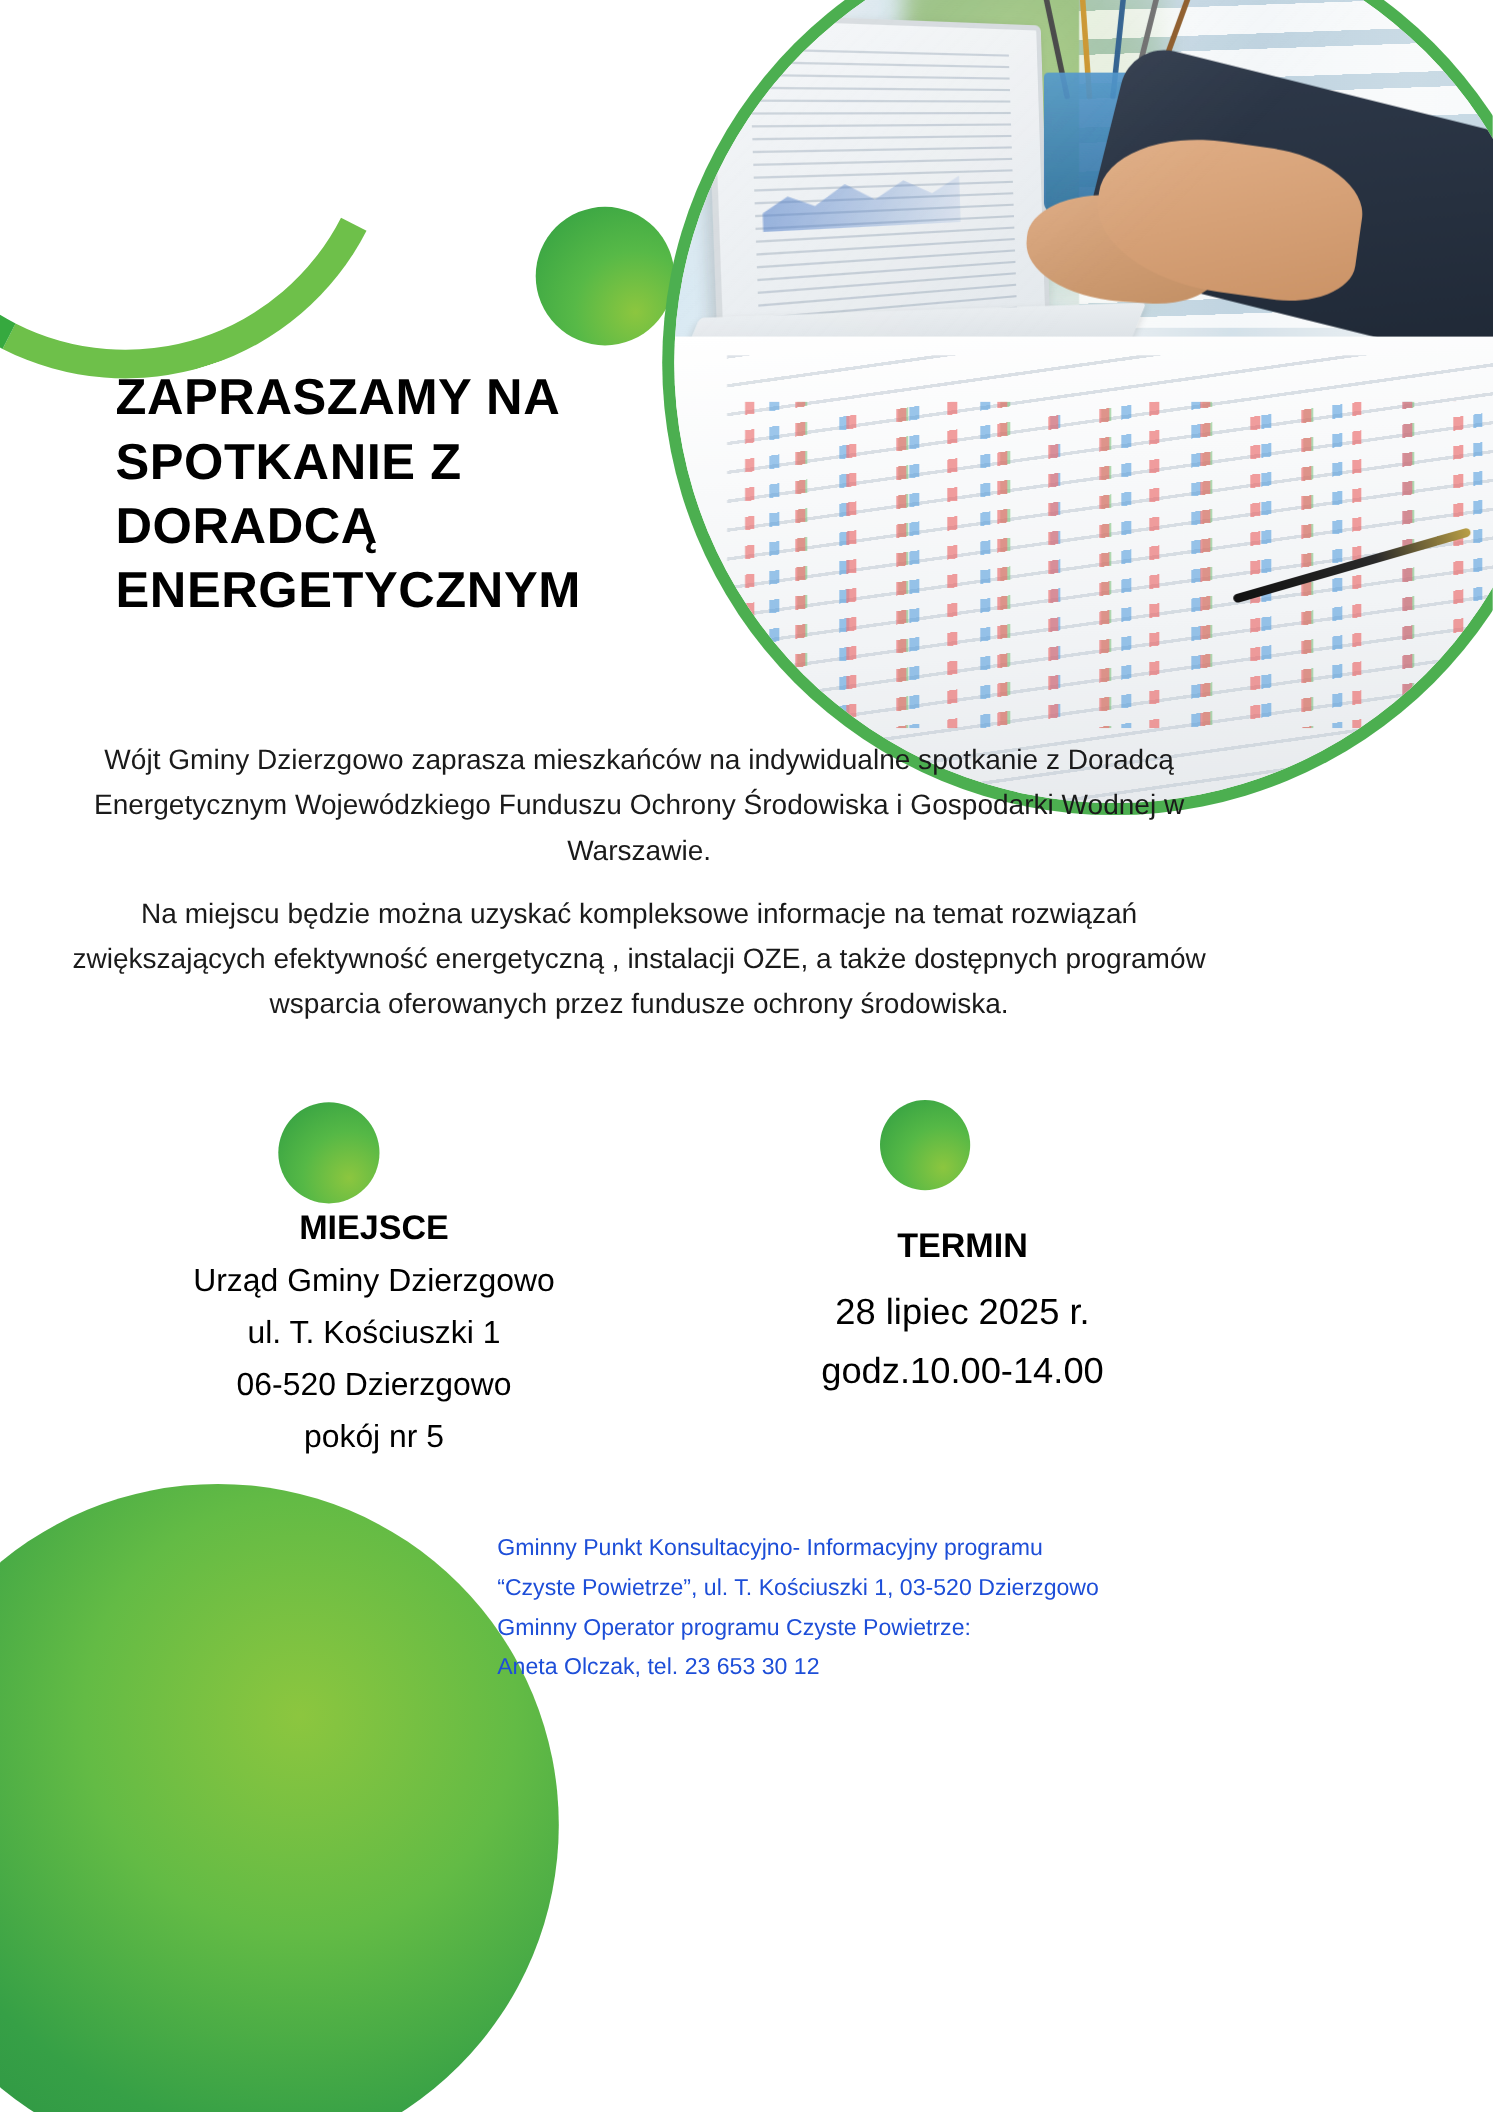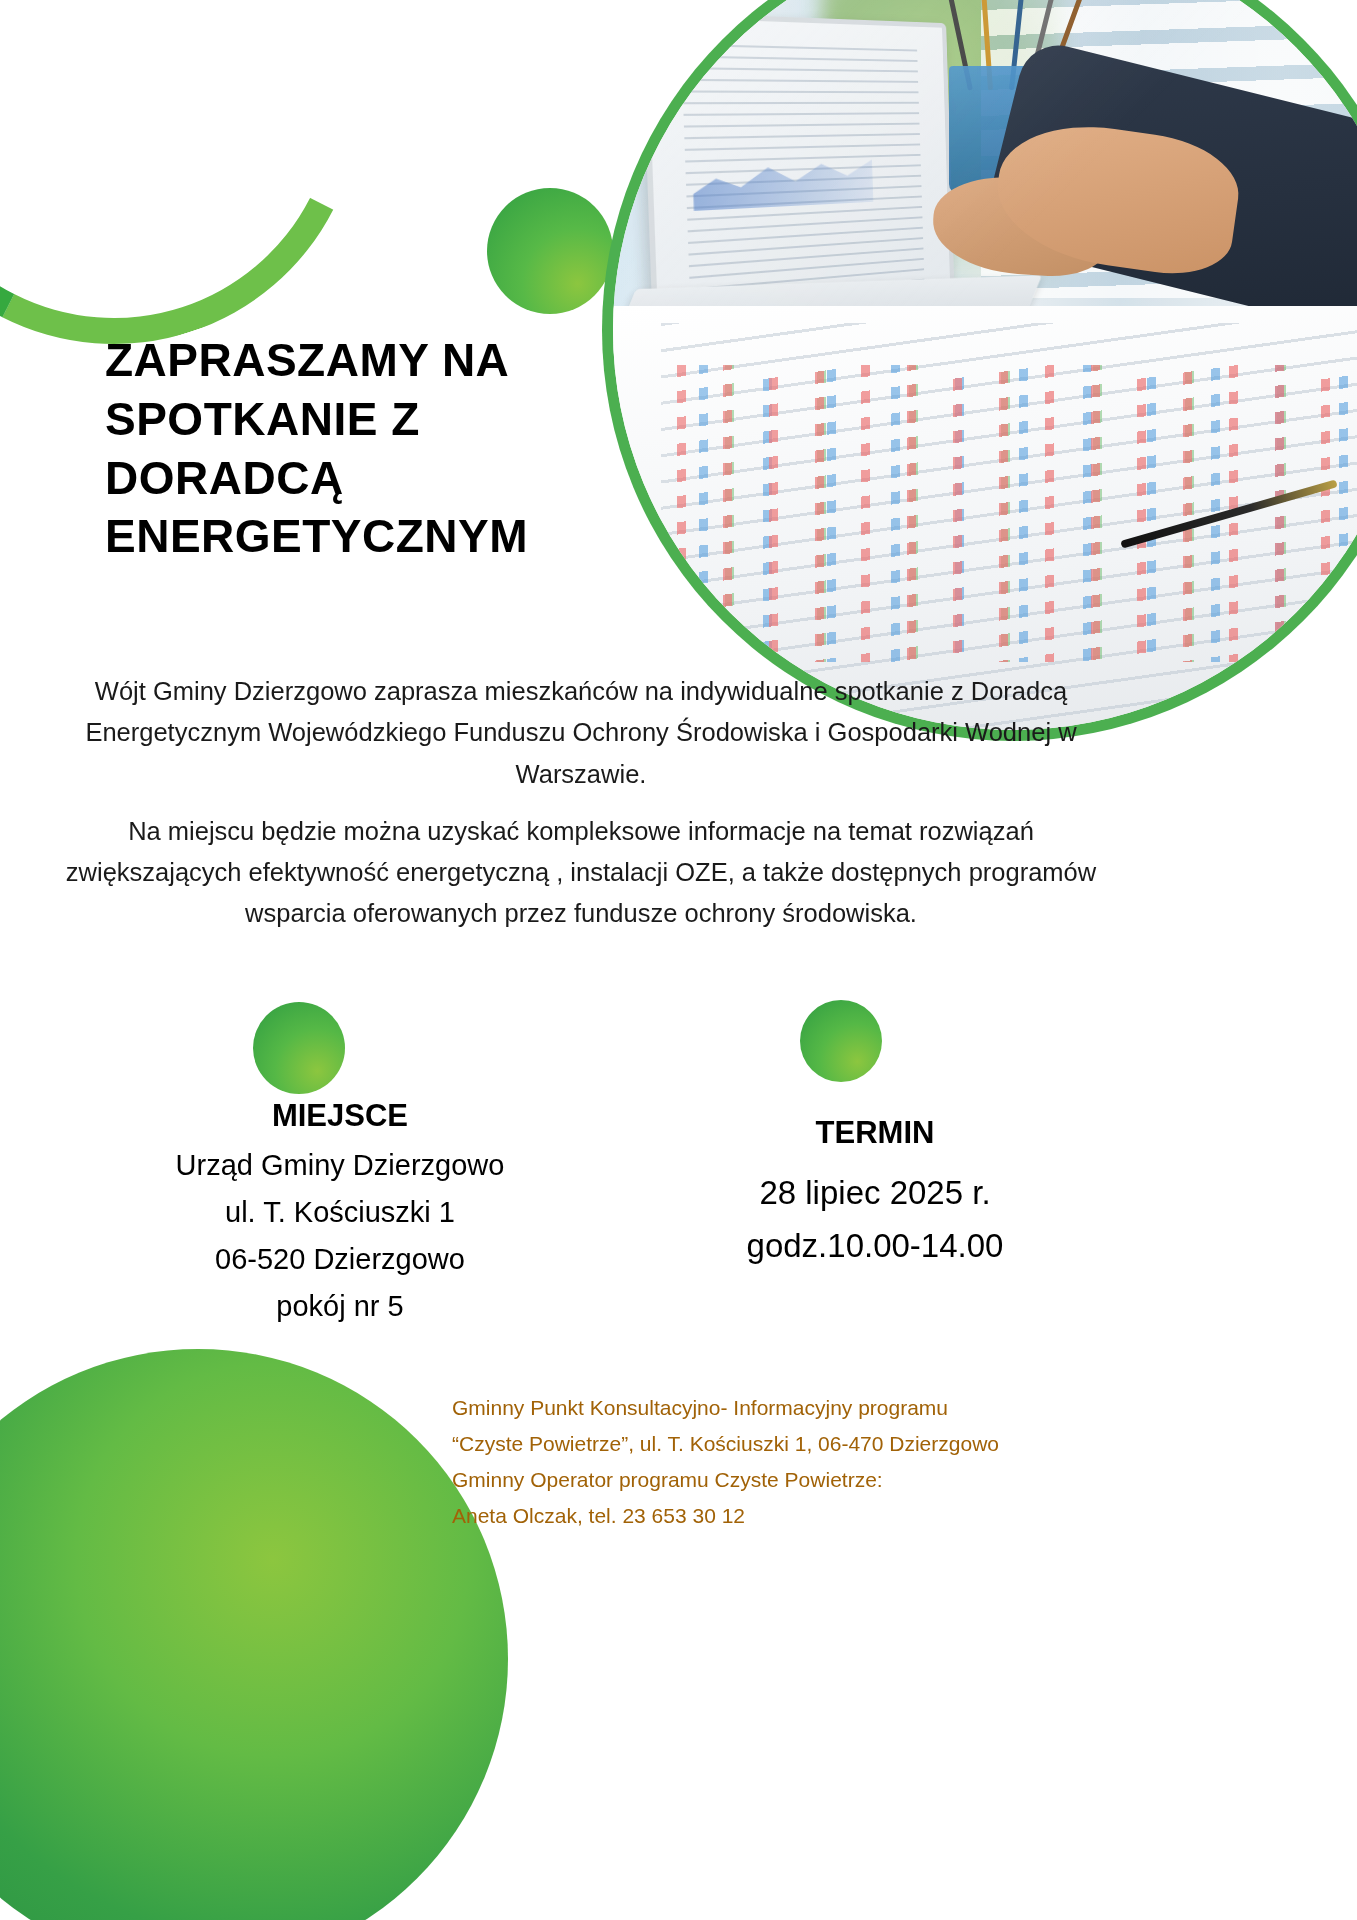--- a/index.html
+++ b/index.html
@@ -358,21 +358,21 @@
   }
 
   #footer-block {
     position: absolute;
     left: 452px;
     top: 1390px;
     width: 660px;
     font-size: 21px;
     line-height: 1.72;
     z-index: 6;
-    color: #a16207;
+    color: #1d4ed8;
   }
   #footer-block div { margin: 0; }
 </style>
 </head>
 <body>
 
 <div class="deco" id="ring-top-left"></div>
 <div class="deco" id="dot-title"></div>
 
 <div class="deco" id="photo-circle">
@@ -431,18 +431,18 @@
   <div id="termin-block">
     <div class="block-heading">TERMIN</div>
     <div class="lines">
       <div>28 lipiec 2025 r.</div>
       <div>godz.10.00-14.00</div>
     </div>
   </div>
 
   <div id="footer-block">
     <div>Gminny Punkt Konsultacyjno- Informacyjny programu</div>
-    <div>“Czyste Powietrze”, ul. T. Kościuszki 1, 06-470 Dzierzgowo</div>
+    <div>“Czyste Powietrze”, ul. T. Kościuszki 1, 03-520 Dzierzgowo</div>
     <div>Gminny Operator programu Czyste Powietrze:</div>
     <div>Aneta Olczak, tel. 23 653 30 12</div>
   </div>
 
 </div>
 
 </body></html>

